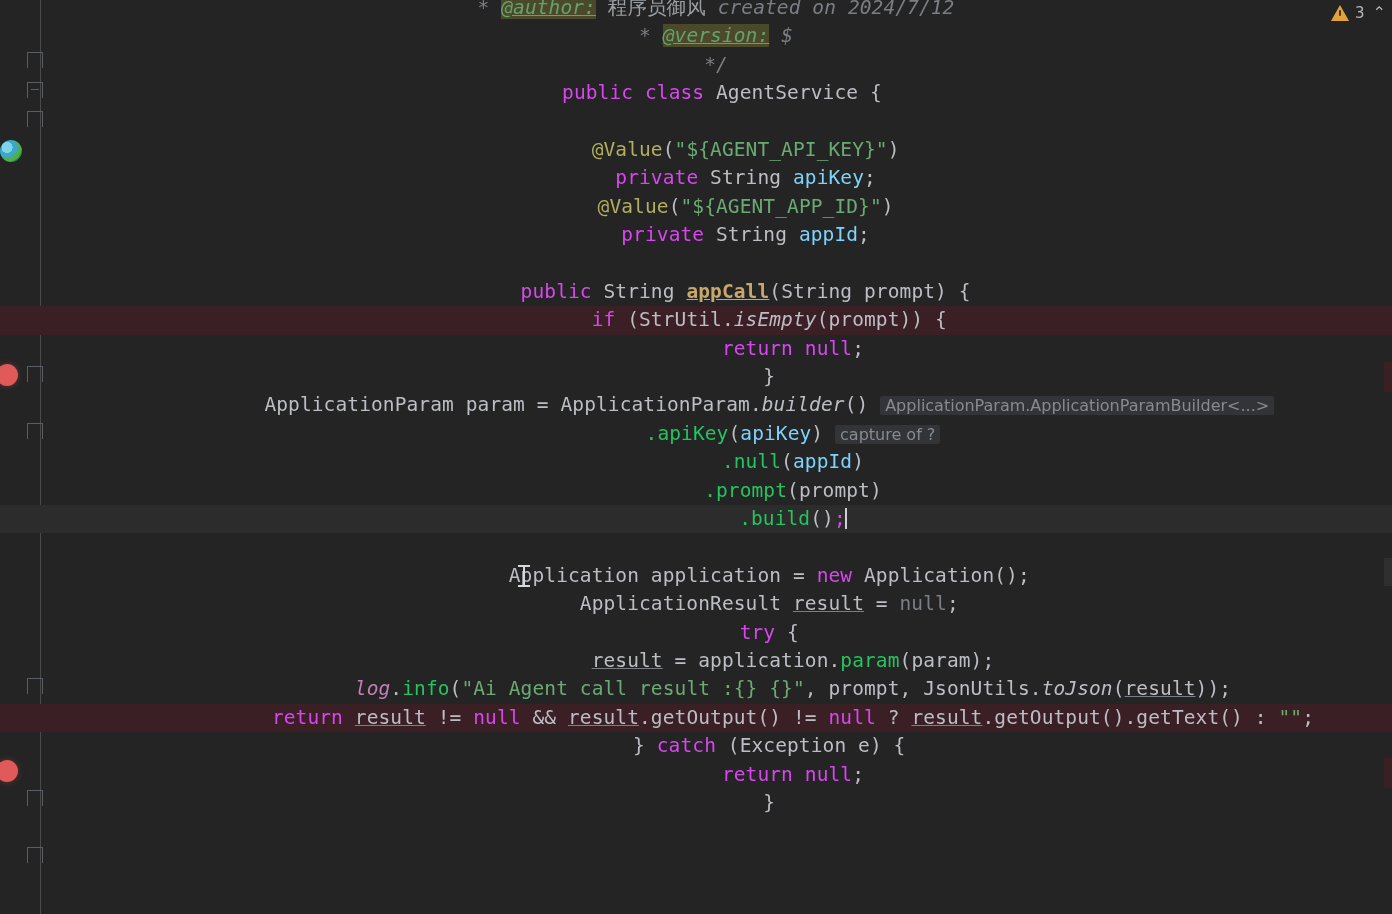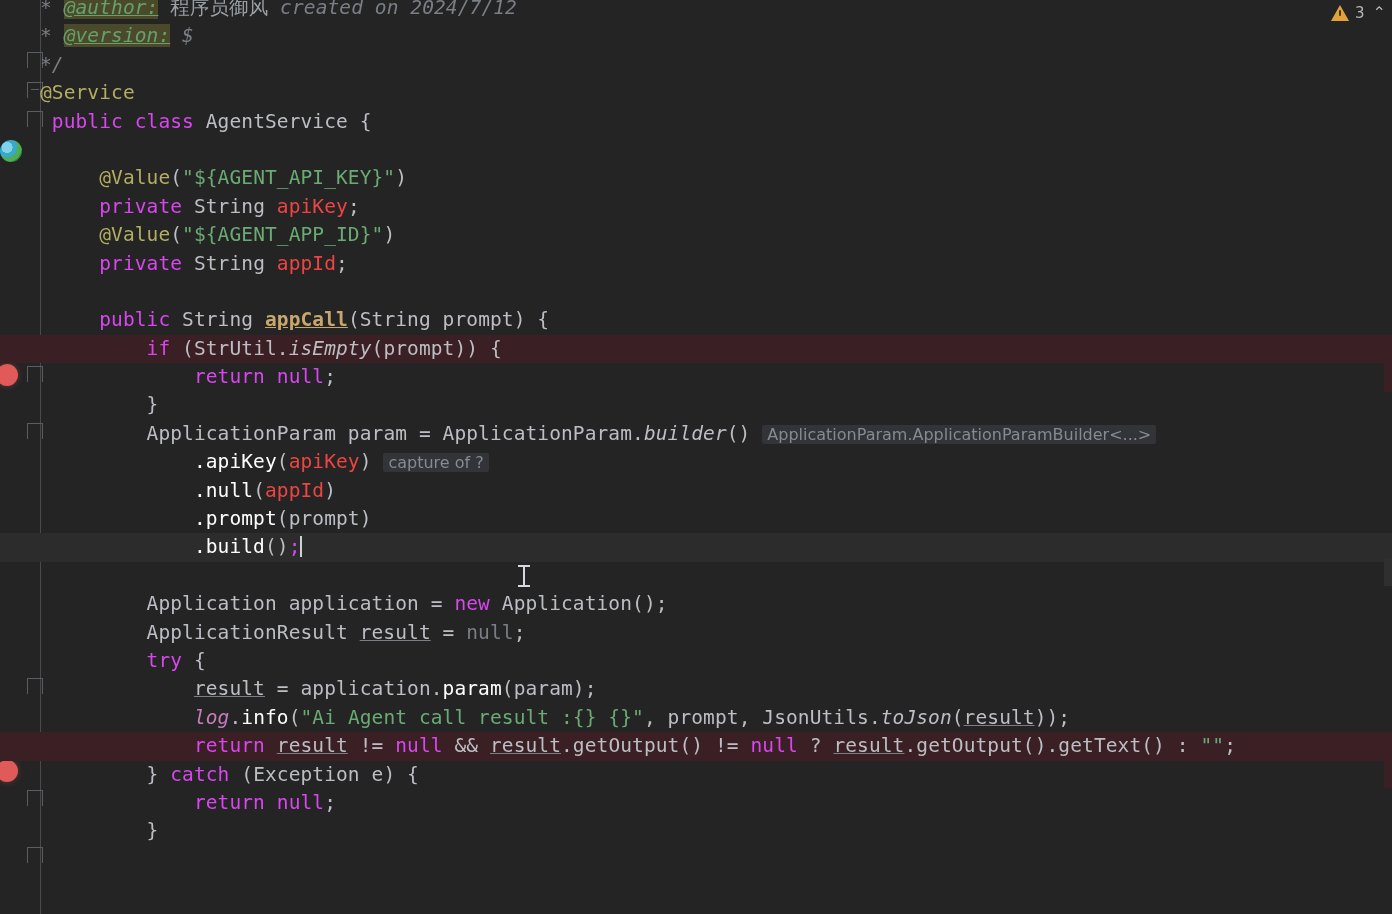--- a/index.html
+++ b/index.html
@@ -6,20 +6,21 @@
   body{
     width:1392px;height:914px;overflow:hidden;position:relative;
     font-family:"DejaVu Sans Mono","Liberation Mono",monospace;
   }
 
   
   #editor{
     position:absolute;inset:0;
     background:#242424;
     overflow:hidden;
+    text-align:center;
   }
 
   
   #gutter{
     position:absolute;left:0;top:0;width:38px;height:914px;
     background:#242424;
   }
   
   #fold-rail{
     position:absolute;left:40px;top:0;width:1px;height:914px;
@@ -46,24 +47,24 @@
 
   
   .cmt      { color:#7a7e85; font-style:italic; }
   .cmt-tag  { color:#67a06a; font-style:italic; text-decoration:underline;
               background:#4a4a2b; }
   .cmt-cn   { color:#9aa0a6; font-style:normal; }
   .kw       { color:#d946ef; }
   .anno     { color:#b3ae60; }
   .type     { color:#bcbec4; }
   .cls      { color:#bcbec4; }
-  .mth      { color:#ffffff; }
+  .mth      { color:#22c55e; }
   .mth-d    { color:#c7a76c; font-weight:bold;text-decoration:underline; }
   .mth-i    { color:#bcbec4; font-style:italic; }
-  .fld      { color:#ef4444; }
+  .fld      { color:#7dd3fc; }
   .str      { color:#6aab73; }
   .pn       { color:#bcbec4; }
   .lognm    { color:#c77dbb; font-style:italic; }
   .under    { text-decoration:underline; text-decoration-color:#7a7e85; }
 
   
   .hint{
     color:#868a91;
     background:#333437;
     border-radius:2px;
@@ -160,21 +161,20 @@
   <div class="bpdot" style="top:760px"></div>
 
   <div id="code">
 
     <div class="line"><span class="txt"><span class="cmt">*</span> <span class="cmt-tag">@author:</span> <span class="cmt-cn">程序员御风</span> <span class="cmt">created on 2024/7/12</span></span></div>
 
     <div class="line"><span class="txt"><span class="cmt">*</span> <span class="cmt-tag">@version:</span> <span class="cmt">$</span></span></div>
 
     <div class="line"><span class="txt"><span class="cmt">*/</span></span></div>
 
-    <div class="line"><span class="txt"><span class="anno">@Service</span></span></div>
 
 
     <div class="line"><span class="txt"> <span class="kw">public</span> <span class="kw">class</span> <span class="cls">AgentService</span> <span class="pn">{</span></span></div>
 
     <div class="line"><span class="txt"> </span></div>
 
     <div class="line"><span class="txt">     <span class="anno">@Value</span><span class="pn">(</span><span class="str">"${AGENT_API_KEY}"</span><span class="pn">)</span></span></div>
 
     <div class="line"><span class="txt">     <span class="kw">private</span> <span class="type">String</span> <span class="fld">apiKey</span><span class="pn">;</span></span></div>
 

